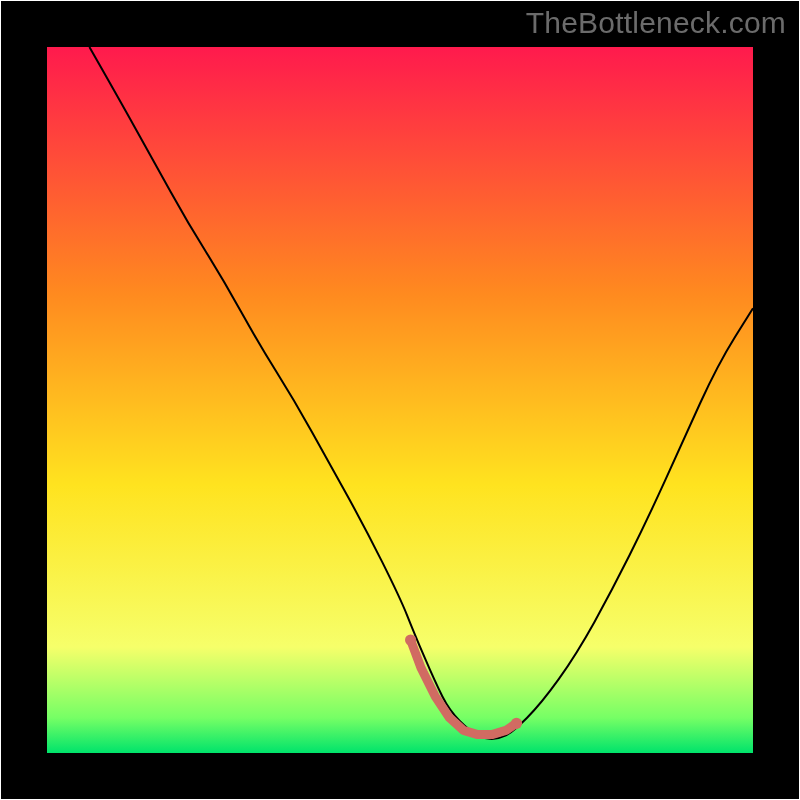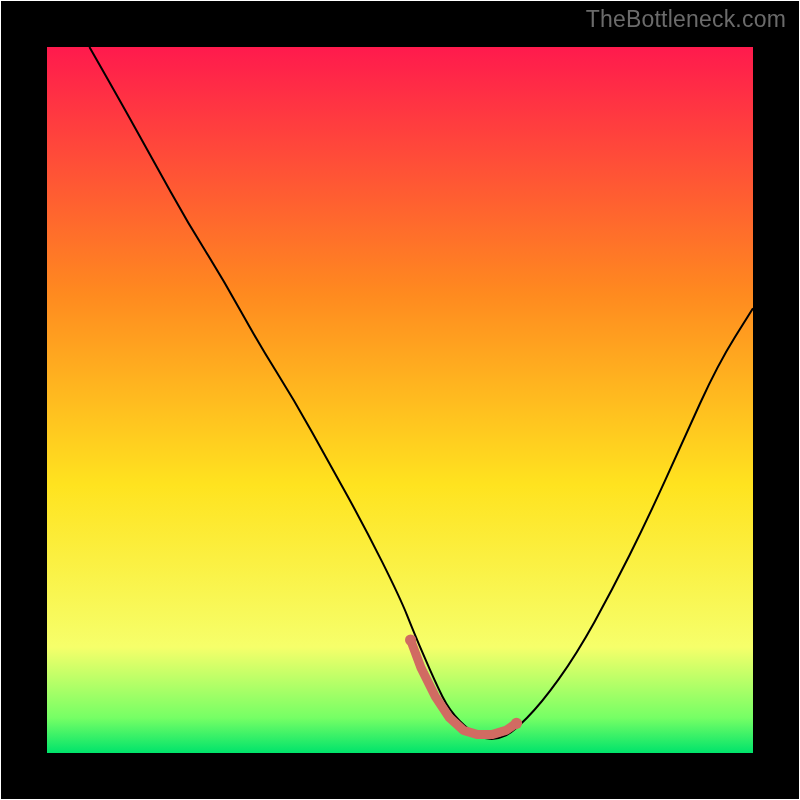--- a/index.html
+++ b/index.html
@@ -14,21 +14,21 @@
   .chart-container {
     position: relative;
     width: 800px;
     height: 800px;
   }
   .watermark {
     position: absolute;
     top: 6px;
     right: 14px;
     color: #6b6b6b;
-    font-size: 23px;
+    font-size: 30px;
     font-weight: 400;
     z-index: 5;
     letter-spacing: 0.2px;
   }
   svg {
     display: block;
   }
 </style>
 </head>
 <body>

